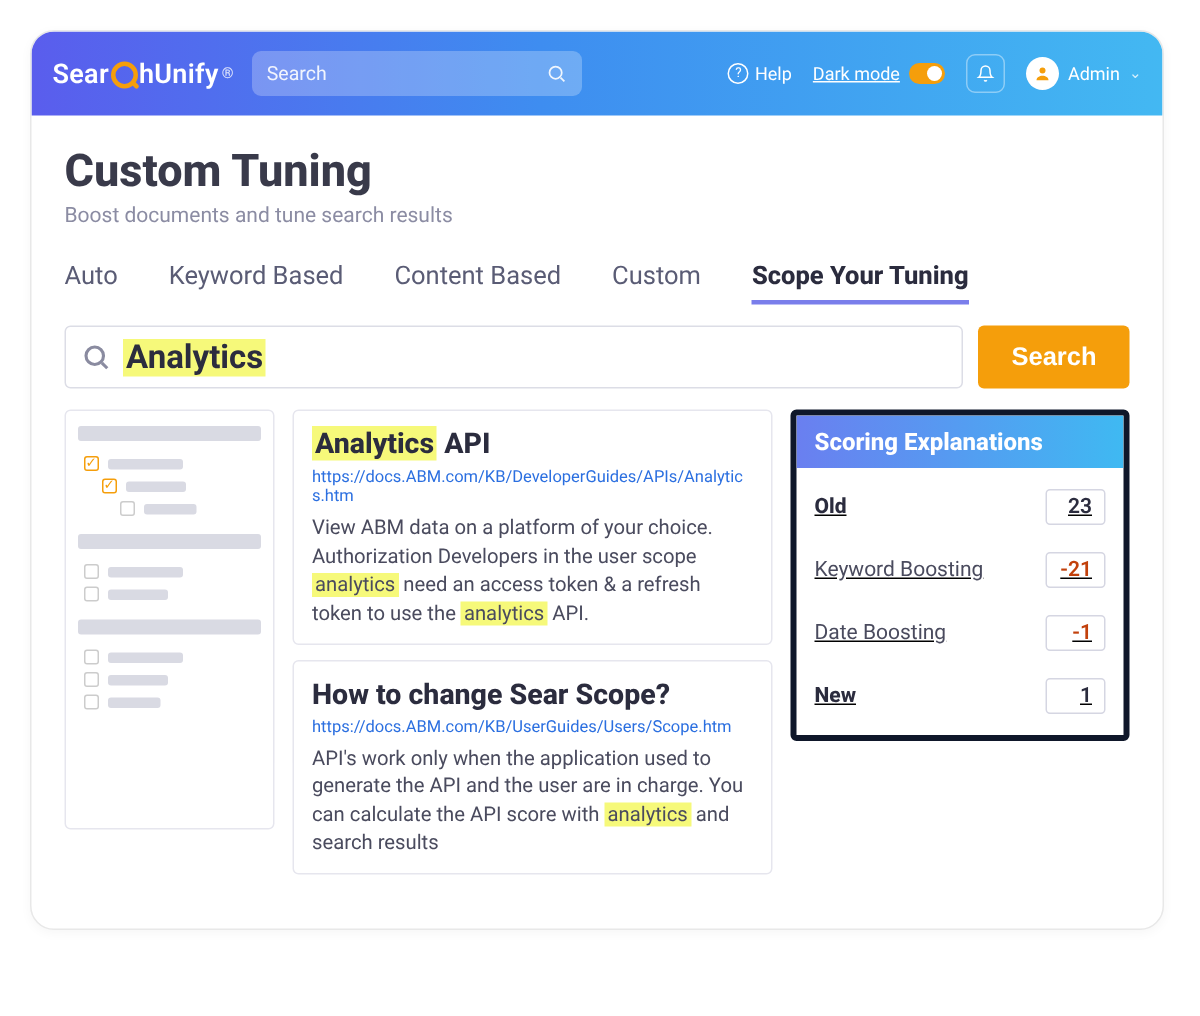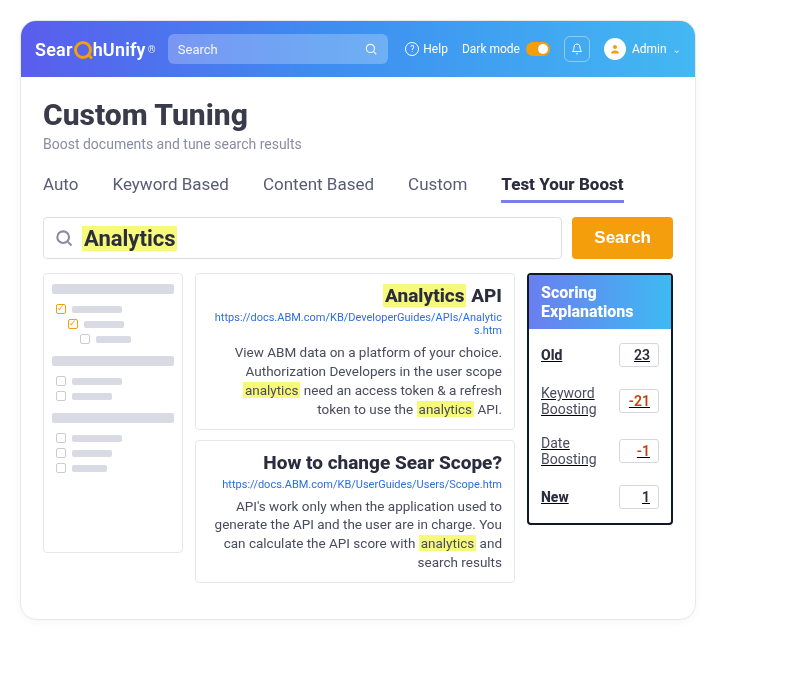--- a/index.html
+++ b/index.html
@@ -1,30 +1,30 @@
 <!DOCTYPE html>
 <html><head>
 <meta charset="utf-8">
 <style>
   * { box-sizing: border-box; margin: 0; padding: 0; }
   body { font-family: -apple-system, BlinkMacSystemFont, "Segoe UI", Roboto, Arial, sans-serif; background: #fff; width: 800px; height: 677px; overflow: hidden; padding: 20px; }
-  .window { width: 676px; height: 600px; border: 1px solid #e8e8e8; border-radius: 16px; overflow: hidden; box-shadow: 0 2px 8px rgba(0,0,0,0.04); background:#fff; }
+  .window { width: 756px; height: 600px; border: 1px solid #e8e8e8; border-radius: 16px; overflow: hidden; box-shadow: 0 2px 8px rgba(0,0,0,0.04); background:#fff; }
   
   .topbar { height: 56px; background: linear-gradient(90deg, #5a5ded 0%, #3e8df0 45%, #43b8f2 100%); display:flex; align-items:center; padding:0 14px; gap:12px; color:#fff; }
   .logo { display:flex; align-items:center; font-weight:600; font-size:18px; letter-spacing:0.2px; }
   .logo .o { display:inline-block; width:18px; height:18px; border:3px solid #f59e0b; border-radius:50%; margin:0 1px; position:relative; top:1px; }
   .logo .o::after { content:""; position:absolute; width:6px; height:3px; background:#f59e0b; border-radius:2px; right:-4px; bottom:-2px; transform:rotate(45deg);}
   .logo .reg { font-size:10px; vertical-align:super; margin-left:2px; opacity:0.8;}
   .searchbox-top { flex:0 0 220px; height:30px; background:rgba(255,255,255,0.25); border-radius:6px; display:flex; align-items:center; padding:0 10px; color:#fff; font-size:13px; }
   .searchbox-top span { flex:1; opacity:0.9; }
   .searchbox-top svg { width:14px; height:14px; opacity:0.9; }
   .top-right { margin-left:auto; display:flex; align-items:center; gap:14px; font-size:12px; }
   .help { display:flex; align-items:center; gap:4px; }
   .q-circle { width:14px; height:14px; border:1.2px solid #fff; border-radius:50%; display:flex; align-items:center; justify-content:center; font-size:9px;}
-  .dark-toggle { display:flex; align-items:center; gap:6px; }
+  .dark-toggle { display:flex; align-items:center; gap:6px;text-decoration:underline; }
   .toggle { width:24px; height:14px; background:#f59e0b; border-radius:7px; position:relative; }
   .toggle::after { content:""; position:absolute; width:10px; height:10px; border-radius:50%; background:#fff; top:2px; right:2px; }
   .bell-box { width:26px; height:26px; border:1px solid rgba(255,255,255,0.4); border-radius:6px; display:flex; align-items:center; justify-content:center;}
   .bell-box svg { width:12px; height:12px; }
   .avatar-box { display:flex; align-items:center; gap:6px;}
   .avatar { width:22px; height:22px; background:#fff; border-radius:50%; display:flex; align-items:center; justify-content:center;}
   .avatar svg { width:12px; height:12px; fill:#f59e0b;}
   .chev { font-size:10px; opacity:0.8;}
   
   .page { padding: 20px 22px; }
@@ -47,27 +47,27 @@
   .facet-row { display:flex; align-items:center; gap:6px; margin:5px 0; padding-left:4px;}
   .facet-row.indent1 { padding-left:16px;}
   .facet-row.indent2 { padding-left:28px;}
   .cb { width:10px; height:10px; border:1.3px solid #ccc; border-radius:2px; flex-shrink:0;}
   .cb.checked { border-color:#f59e0b; position:relative;}
   .cb.checked::after { content:"✓"; color:#f59e0b; font-size:9px; position:absolute; top:-2px; left:0;}
   .fline { height:7px; background:#d9dae3; border-radius:2px;}
   .fline.w50 { width:50px;} .fline.w40 { width:40px;} .fline.w35 { width:35px;}
   
   .col-mid { width:320px; display:flex; flex-direction:column; gap:10px;}
-  .result { border:1px solid #e6e6ee; border-radius:4px; padding:10px 12px;text-align:right;}
+  .result { border:1px solid #e6e6ee; border-radius:4px; padding:10px 12px;}
   .result-title { font-size:19px; font-weight:800; color:#2b2c3e; margin-bottom:4px;}
   .result-url { color:#2b6fe0; font-size:11px; margin-bottom:6px; word-break:break-all;}
   .result-desc { font-size:13.5px; color:#4a4b5e; line-height:1.4;}
   
   .col-right { flex:1; }
-  .panel { border:2px solid #0f172a; border-radius:4px; overflow:hidden;}
+  .panel { border:4px solid #0f172a; border-radius:4px; overflow:hidden;}
   .panel-head { background:linear-gradient(90deg,#6a7ff0 0%, #3fb9f2 100%); color:#fff; font-weight:800; font-size:16px; padding:8px 12px;}
   .panel-body { padding:14px 12px; display:flex; flex-direction:column; gap:18px;text-decoration:underline;}
   .score-row { display:flex; align-items:center; justify-content:space-between; font-size:14px; color:#4a4b5e;}
   .score-row.bold { font-weight:800; color:#2b2c3e;}
   .score-box { border:1px solid #d5d6e2; border-radius:3px; padding:3px 8px; min-width:40px; text-align:right; font-size:14px; font-weight:600;}
   .score-box.blue { color:#c2410c;}
 </style>
 </head>
 <body>
 
@@ -117,21 +117,21 @@
 
   <div class="page">
     <div class="page-title">Custom Tuning</div>
     <div class="page-sub">Boost documents and tune search results</div>
 
     <div class="tabs" id="tabs-row">
         <div class="tab">Auto</div>
         <div class="tab">Keyword Based</div>
         <div class="tab">Content Based</div>
         <div class="tab">Custom</div>
-        <div class="tab active">Test Your Boost</div>
+        <div class="tab active">Scope Your Tuning</div>
       </div>
 
     <div class="search-row">
       <div class="search-field">
         <svg viewBox="0 0 24 24" fill="none" stroke="currentColor" stroke-width="2.5">
             <circle cx="11" cy="11" r="7"></circle>
             <line x1="21" y1="21" x2="16.65" y2="16.65"></line>
           </svg>
         <span class="search-value"><span class="hl">Analytics</span></span>
       </div>

